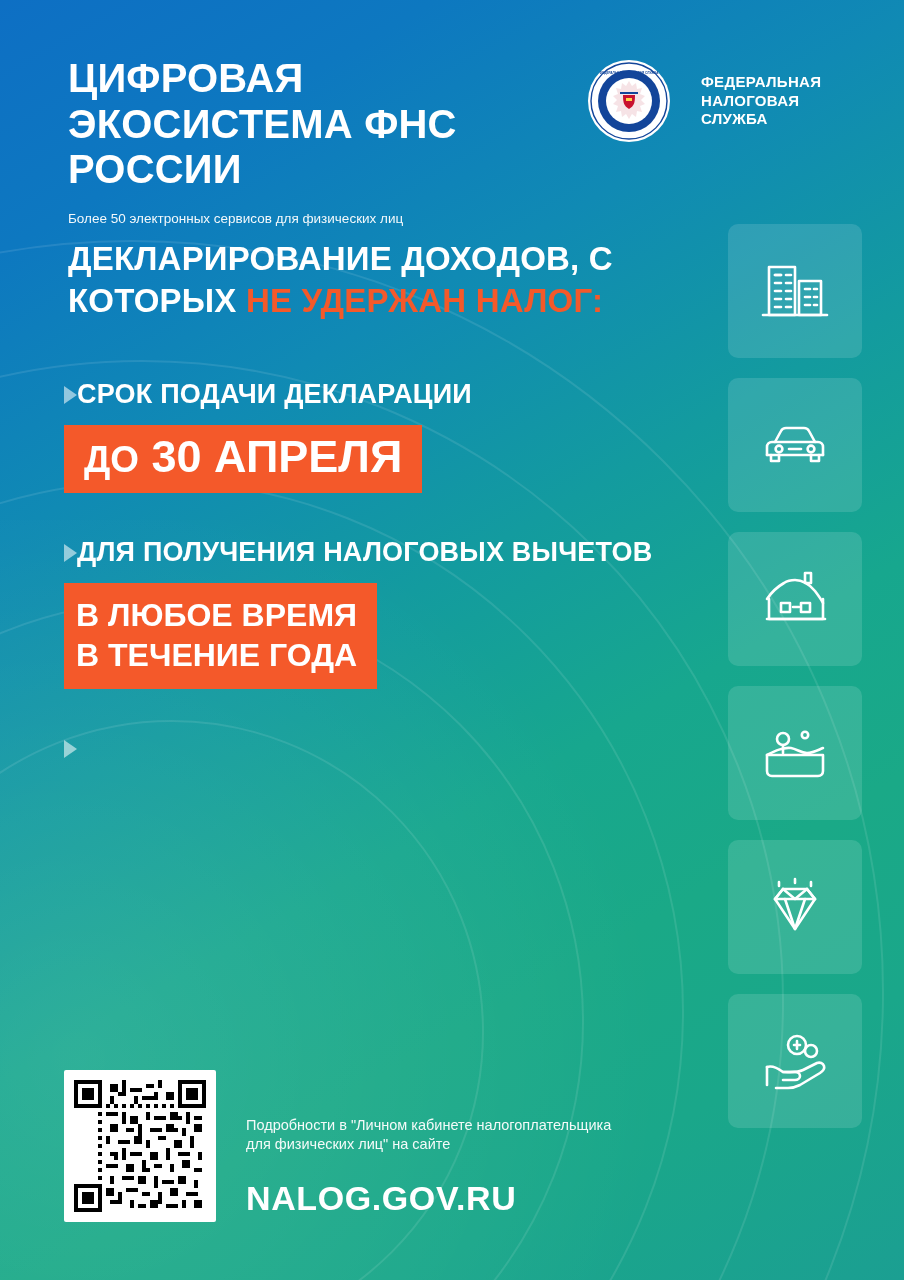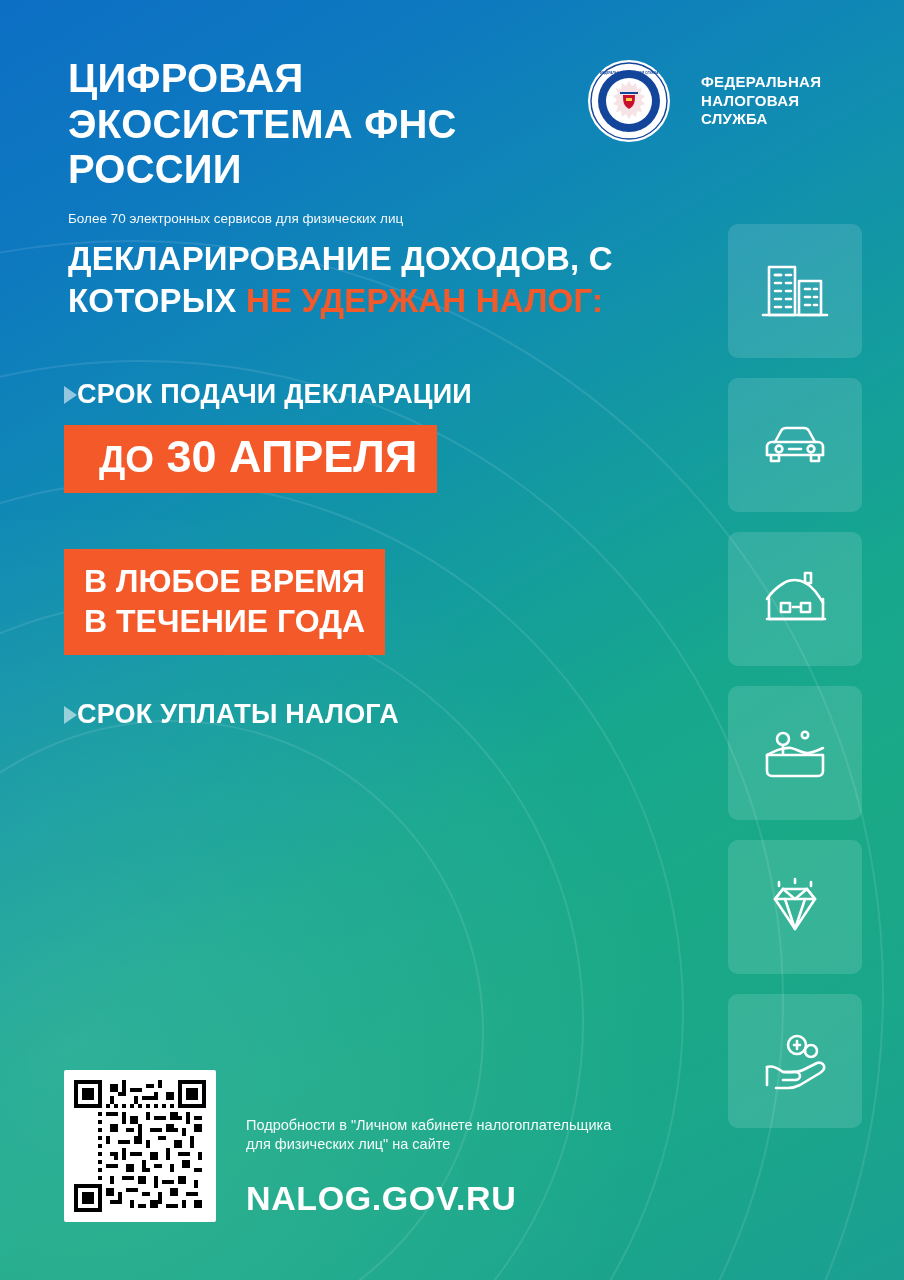--- a/index.html
+++ b/index.html
@@ -137,27 +137,27 @@
     line-height: 1.26;
     text-transform: uppercase;
     letter-spacing: 0.2px;
   }
   .badge {
     display: inline-block;
     background: #f4592a;
     color: #ffffff;
     font-weight: bold;
     text-transform: uppercase;
-    padding: 7px 20px 11px 35px;
+    padding: 7px 20px 11px 20px;
     margin-top: 14px;
     margin-left: 0;
     line-height: 1.1;
   }
   .badge.big { font-size: 45px; }
-  .badge.two-line { font-size: 32px; padding: 12px 20px 14px 20px; line-height: 1.26; }
+  .badge.two-line { font-size: 32px; padding: 12px 20px 14px 12px; line-height: 1.26; }
   .badge .small { font-size: 0.82em; }
 
   
   .footer {
     position: absolute;
     left: 64px;
     bottom: 58px;
     width: 600px;
     display: flex;
     align-items: flex-end;
@@ -220,21 +220,21 @@
   <div class="arc a1"></div>
   <div class="arc a2"></div>
   <div class="arc a3"></div>
   <div class="arc a4"></div>
   <div class="arc a5"></div>
   <div class="glow"></div>
 
   <div class="header">
     <div class="header-left">
       <h1 class="title">ЦИФРОВАЯ ЭКОСИСТЕМА ФНС РОССИИ</h1>
-      <div class="subtitle">Более 70 электронных сервисов для физических лиц</div>
+      <div class="subtitle">Более 50 электронных сервисов для физических лиц</div>
     </div>
     <div class="header-right">
       <div class="emblem">
         <svg width="78" height="78" viewBox="0 0 78 78" aria-hidden="true">
           <circle cx="39" cy="39" r="38" fill="#ffffff" stroke="#13459a" stroke-width="1.4"></circle>
           <circle cx="39" cy="39" r="31" fill="#13459a"></circle>
           <circle cx="39" cy="39" r="23" fill="#ffffff"></circle>
           <path d="M39 19 l3 5 4-3 1 6 5-1 -2 6 5 2 -4 4 4 4 -5 2 2 6 -5-1 -1 6 -4-3 -3 5 -3-5 -4 3 -1-6 -5 1 2-6 -5-2 4-4 -4-4 5-2 -2-6 5 1 1-6 4 3z" fill="#b9182e" opacity="0.12"></path>
           <g fill="#13459a">
             <path d="M30 30 h18 v2 h-18z"></path>
@@ -263,30 +263,33 @@
         <span class="tri"></span>
         <span class="block-label">СРОК ПОДАЧИ ДЕКЛАРАЦИИ</span>
       </div>
       <div class="badge big">
         <span class="small">до</span>
         <span>30 АПРЕЛЯ</span>
       </div>
     </div>
 
     <div class="block">
+      <div class="block-head">
+        <span class="tri"></span>
+        <span class="block-label">ДЛЯ ПОЛУЧЕНИЯ НАЛОГОВЫХ ВЫЧЕТОВ</span>
+      </div>
       <div class="badge two-line">
         <div>В ЛЮБОЕ ВРЕМЯ</div>
         <div>В ТЕЧЕНИЕ ГОДА</div>
       </div>
     </div>
 
     <div class="block">
       <div class="block-head">
         <span class="tri"></span>
-        <span class="block-label">СРОК УПЛАТЫ НАЛОГА</span>
       </div>
     </div>
   </div>
 
   <div class="footer">
     <div class="qr-card">
       <svg class="qr" viewBox="0 0 33 33" shape-rendering="crispEdges" aria-hidden="true">
         <rect width="33" height="33" fill="#ffffff"></rect>
         <g fill="#000000">
 

